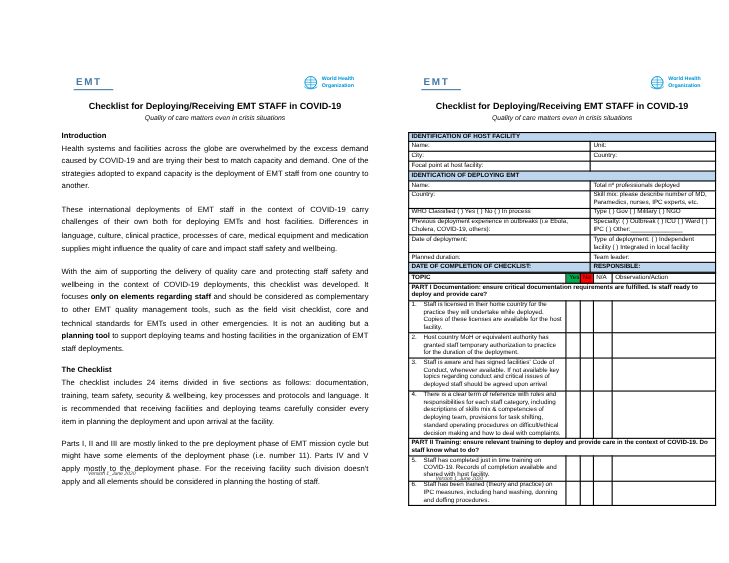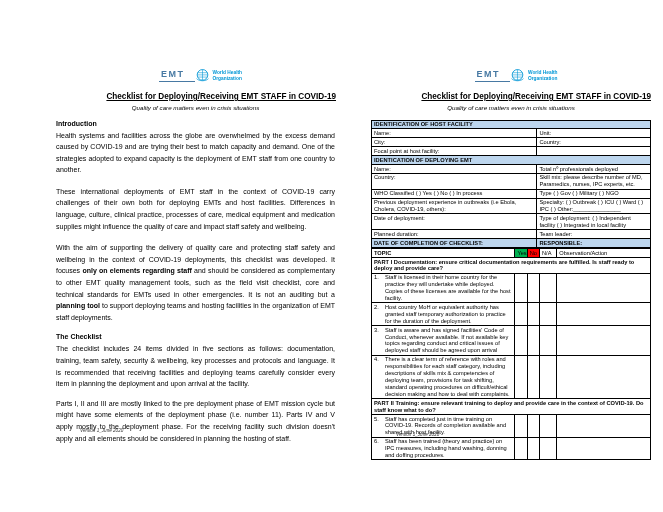--- a/index.html
+++ b/index.html
@@ -6,29 +6,29 @@
   body {
     width:663px; height:512px; position:relative; overflow:hidden;
     background:#ffffff; color:#000;
     font-family:"Liberation Sans", sans-serif;
   }
   .page { position:absolute; top:0; height:512px; }
   #pageL { left:55px;  width:281px; }
   #pageR { left:371px; width:280px; }
 
   
-  .hdr { display:flex; justify-content:center; align-items:flex-start; margin:68px 14px 0 24px; }
+  .hdr { display:flex; justify-content:space-between; align-items:flex-start; margin:68px 14px 0 12px; }
   .emt-logo {
     font-size:9px; font-weight:bold; letter-spacing:1.5px; color:#4779A3;
     border-bottom:1.5px solid #4779A3; padding:0 10px 1px 2px; line-height:12px;
   }
   .who { display:flex; align-items:center; gap:3px; }
   .who svg { width:15px; height:15px; display:block; }
   .who-text { font-size:4.8px; line-height:5.6px; color:#0096D6; font-weight:bold; }
-  .title { text-align:right; font-weight:bold; font-size:8.2px; line-height:9px; margin-top:9px;text-decoration:underline; }
+  .title { text-align:center; font-weight:bold; font-size:8.2px; line-height:9px; margin-top:9px; }
   .subtitle { text-align:center; font-style:italic; font-size:6.2px; margin-top:2.5px; }
 
   
   .body-text { margin:9px 1px 0 1px; }
   .doc-h { font-size:7px; font-weight:bold; margin:0 0 3px 0; }
   .doc-p { font-size:7px; line-height:11.6px; text-align:justify; margin:0 0 8px 0; }
   .gap-top { margin-top:10px; }
   .footer {
     position:absolute; left:25px; font-style:italic; font-size:4.6px; color:#333;
   }

